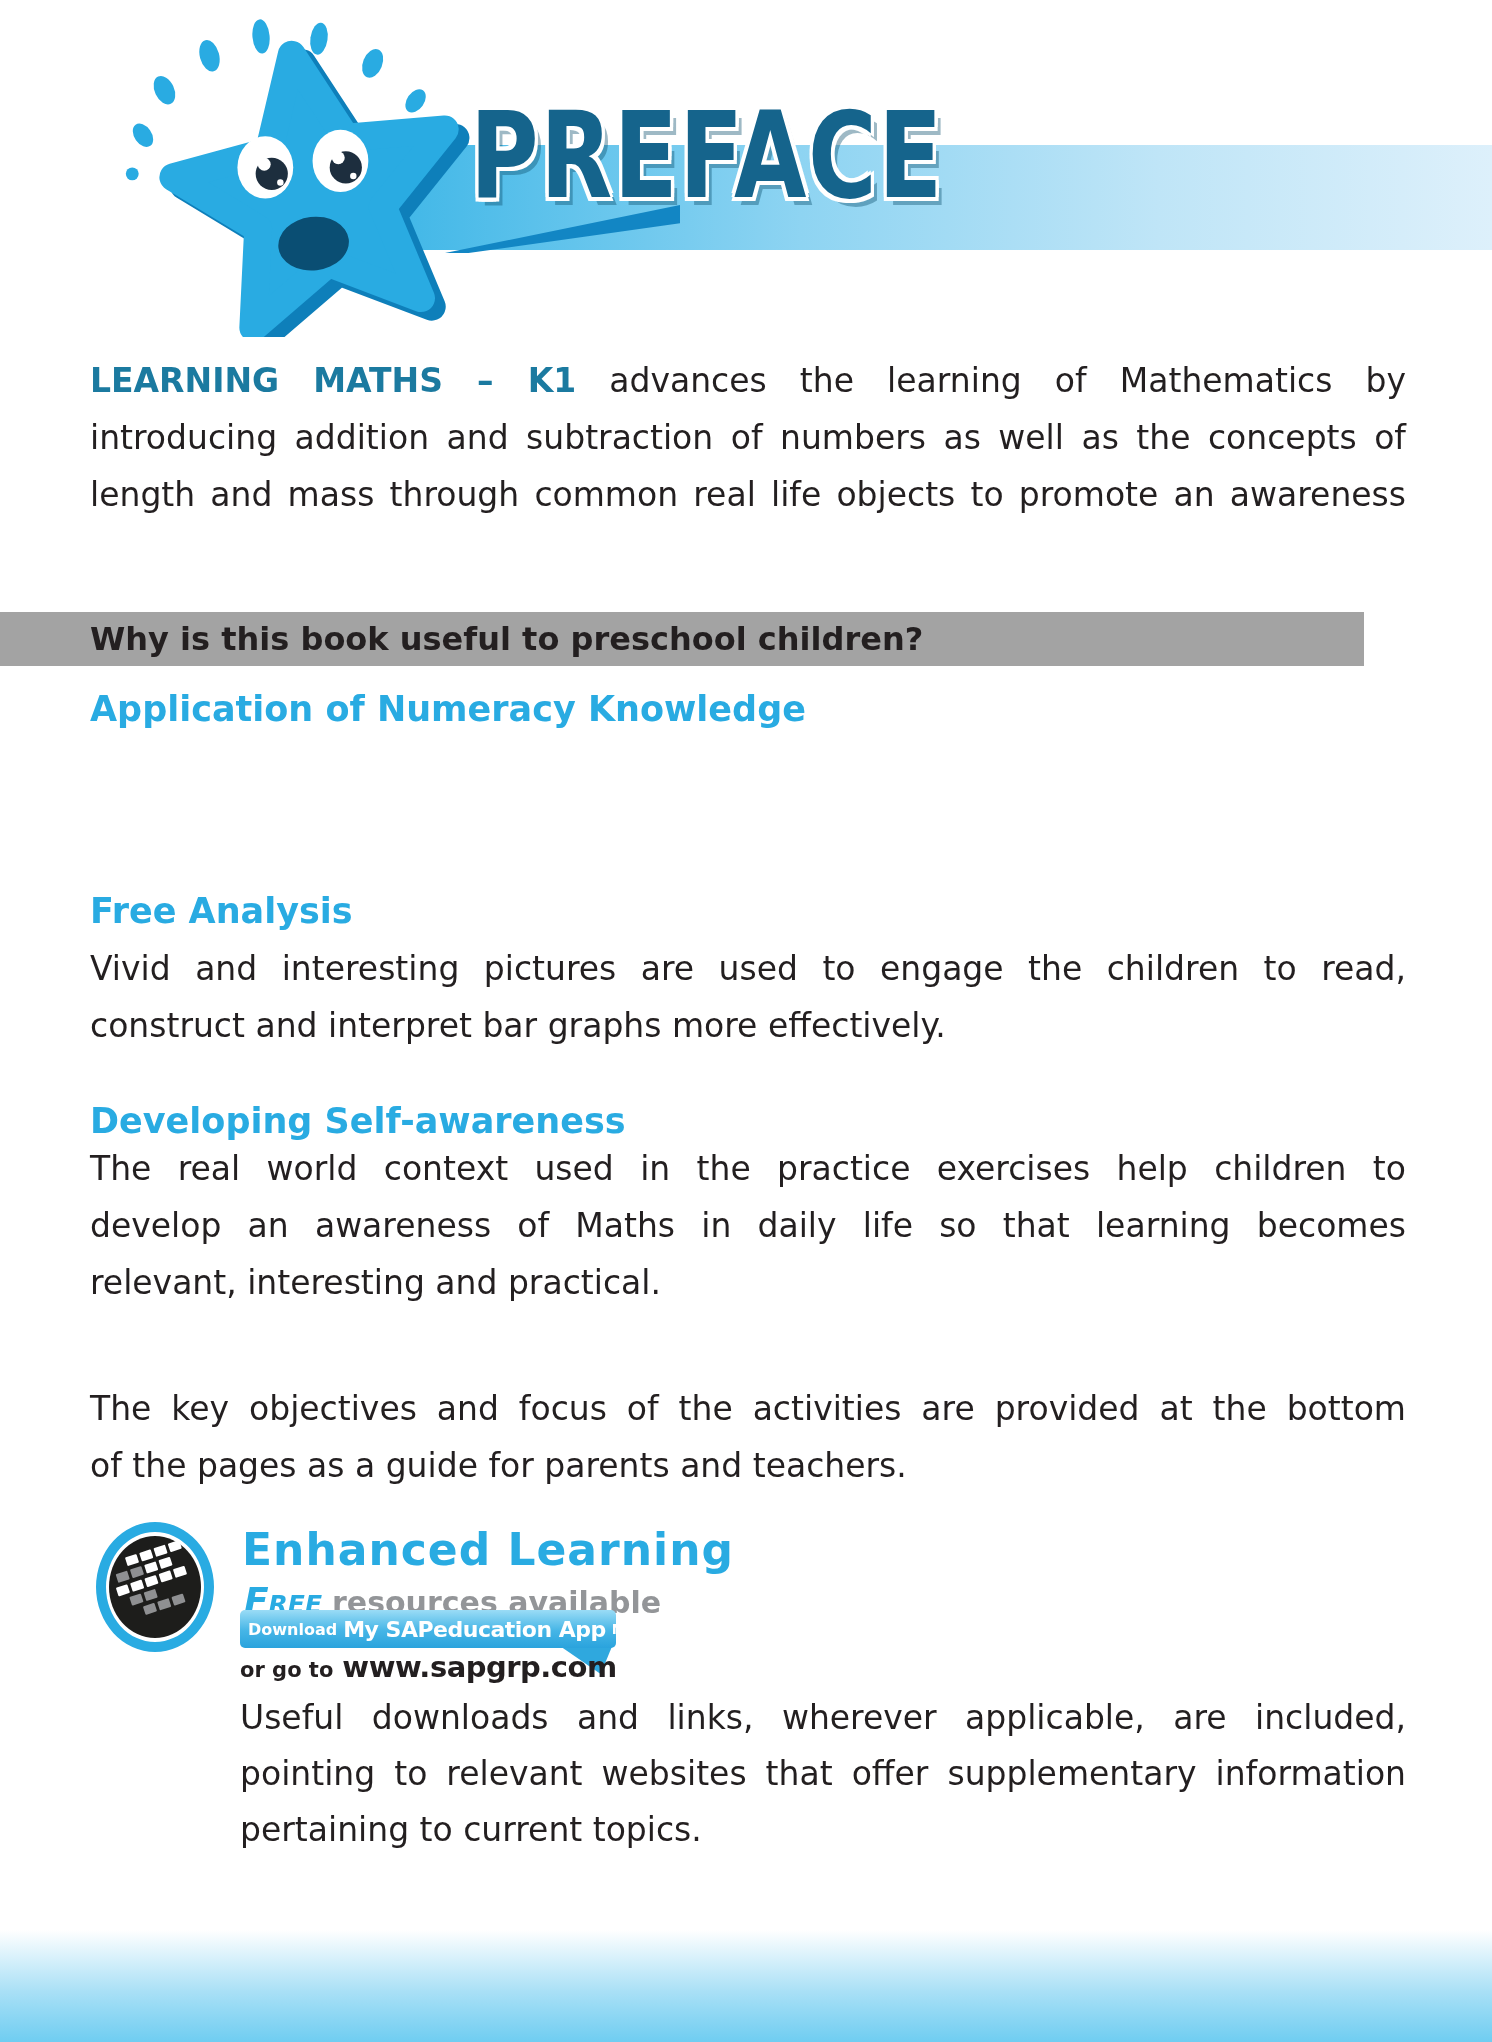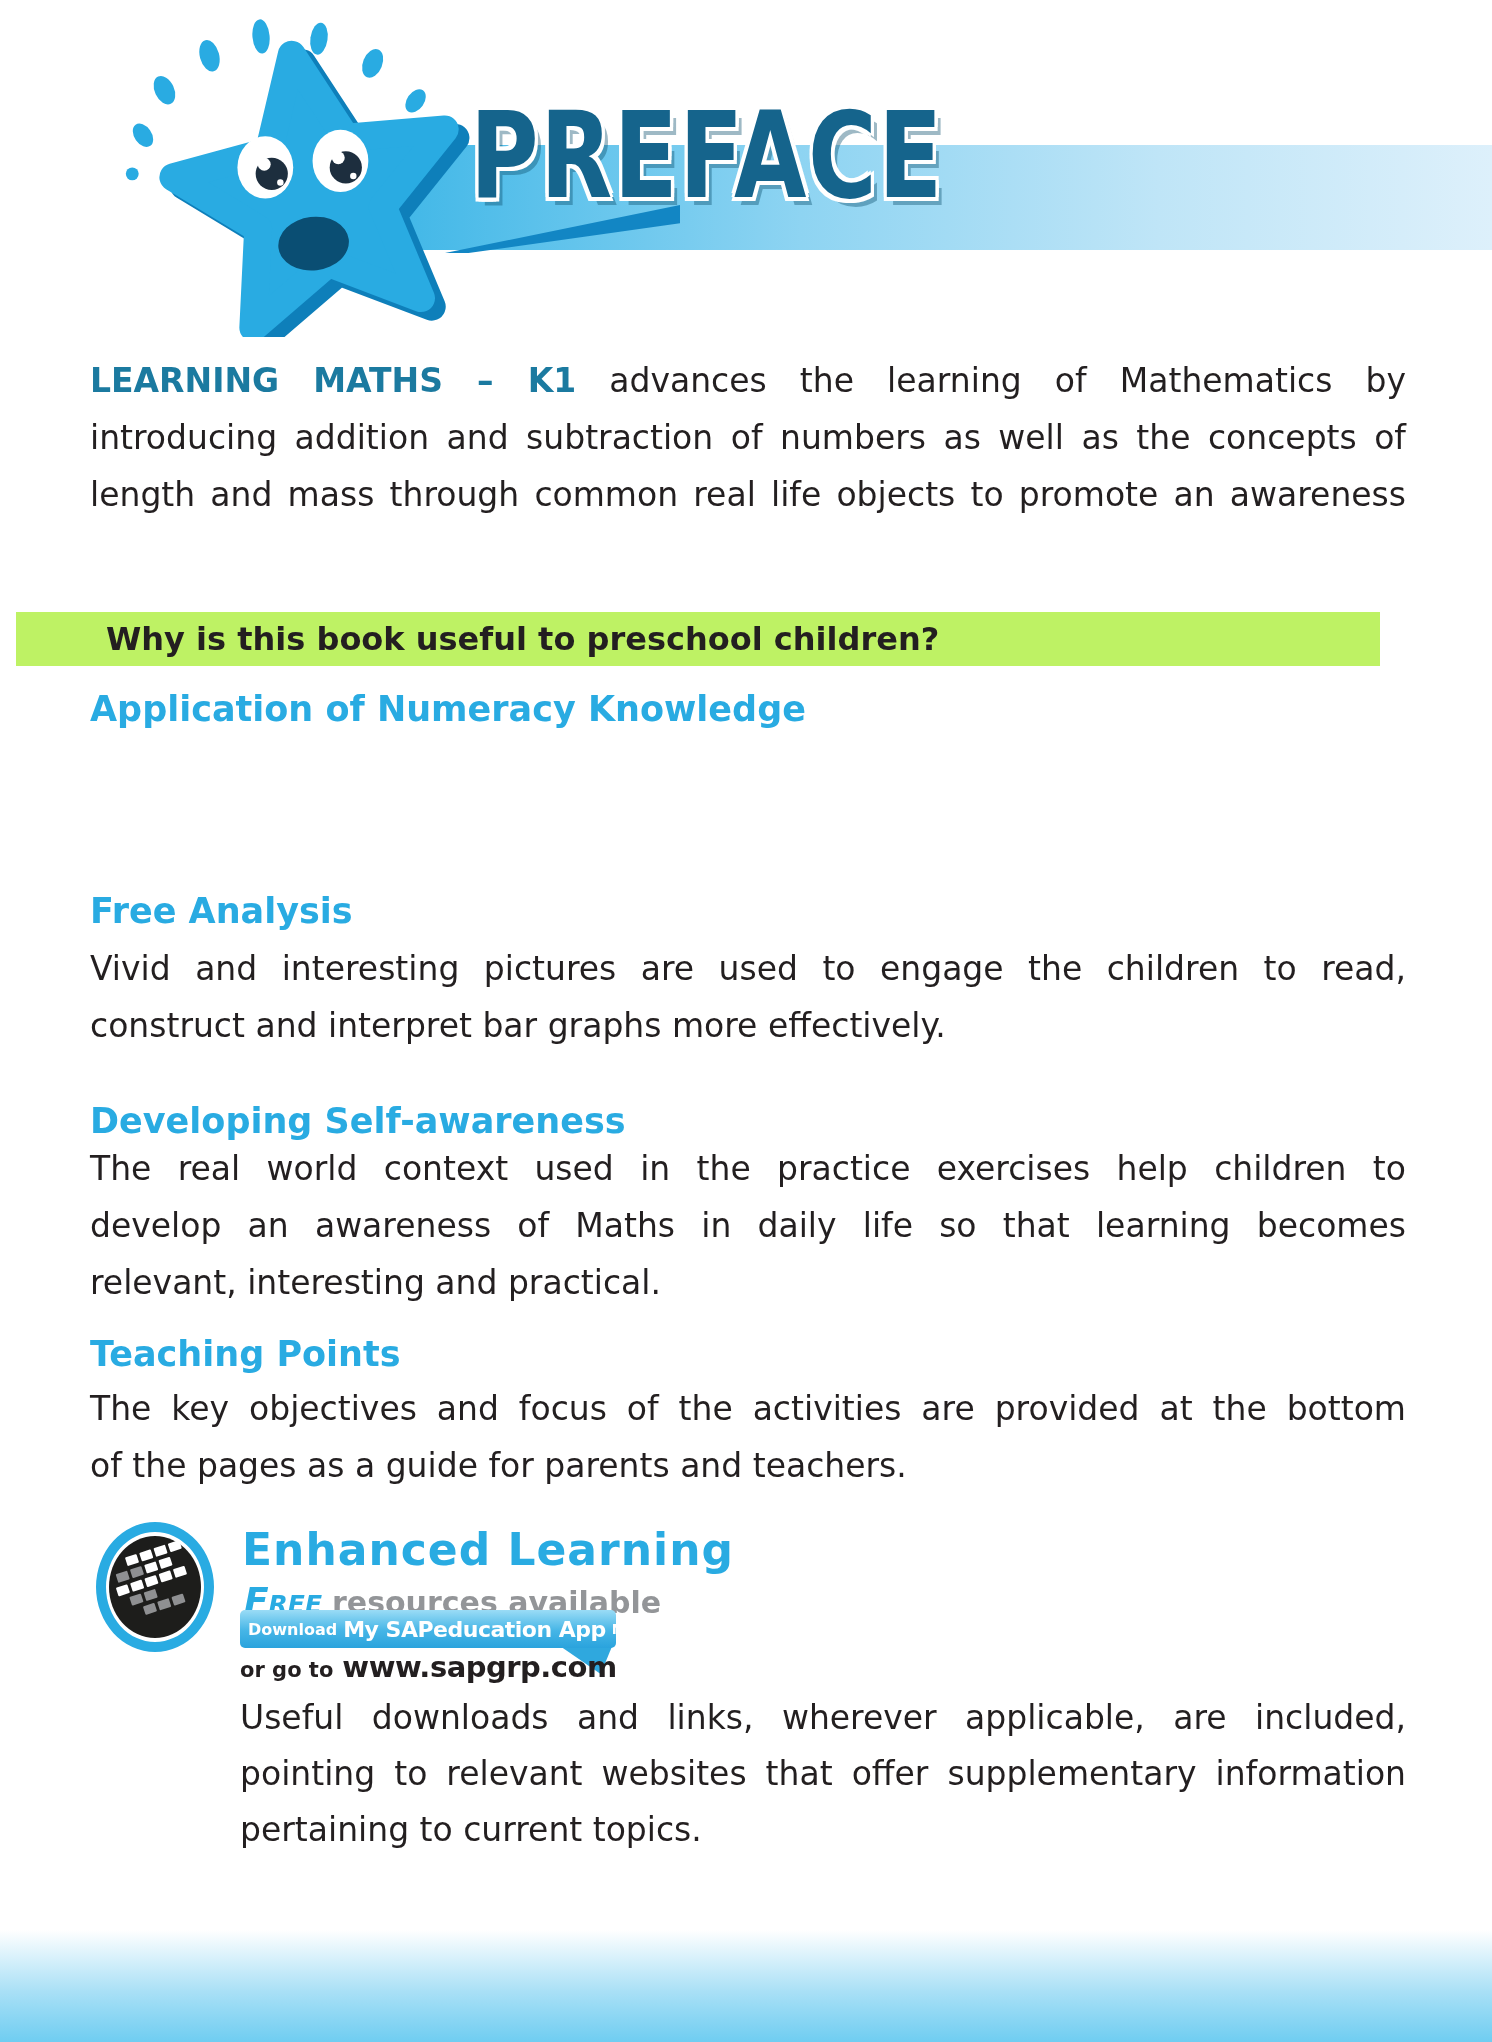--- a/index.html
+++ b/index.html
@@ -19,21 +19,21 @@
                  0 -4px 0 #fff,0 4px 0 #fff,-4px 0 0 #fff,4px 0 0 #fff,
                  8px 8px 0 rgba(13,79,110,0.40);}
 
   
   .para{position:absolute;left:90px;width:1316px;margin:0;font-size:33px;line-height:57px;color:#231f20;}
   .jl{text-align:justify;text-align-last:justify;}
   .ll{text-align:left;}
   .intro{top:352px;}
   .lead{color:#1b7aa0;font-weight:700;}
 
-  .banner{position:absolute;left:16px;top:612px;width:1364px;height:54px;background:#bef264;z-index:1;
+  .banner{position:absolute;left:0;top:612px;width:1364px;height:54px;background:#a3a3a3;z-index:1;
     display:flex;align-items:center;padding-left:90px;box-sizing:border-box;
     font-size:32px;font-weight:700;color:#231f20;}
 
   .h2{position:absolute;left:90px;margin:0;font-size:35px;font-weight:700;color:#29abe2;line-height:1.2;}
   .s0h{top:688px;} .s1h{top:890px;} .s2h{top:1100px;} .s3h{top:1333px;}
   .s0p{top:740px;} .s1p{top:940px;} .s2p{top:1140px;} .s3p{top:1380px;}
   .ital{font-style:italic;}
 
   
   .el-logo{position:absolute;left:96px;top:1522px;width:118px;height:130px;z-index:2;}
@@ -125,21 +125,20 @@
     <div class="ll">construct and interpret bar graphs more effectively.</div>
   </div>
 
   <h2 class="h2 s2h">Developing Self-awareness</h2>
   <div class="para s2p">
     <div class="jl">The real world context used in the practice exercises help children to</div>
     <div class="jl">develop an awareness of Maths in daily life so that learning becomes</div>
     <div class="ll">relevant, interesting and practical.</div>
   </div>
 
-  <h2 class="h2 s3h">Teaching Points</h2>
   <div class="para s3p">
     <div class="jl">The key objectives and focus of the activities are provided at the bottom</div>
     <div class="ll">of the pages as a guide for parents and teachers.</div>
   </div>
 
   <div class="el-logo">
     <div class="el-ring"></div>
     <div class="el-black"></div>
     <div class="el-pix">
       <div class="pr o1">

